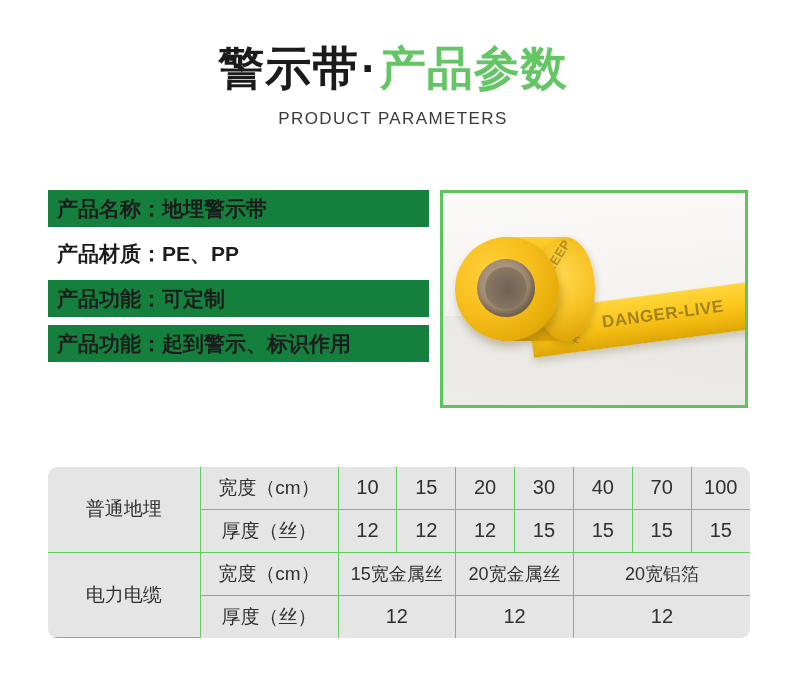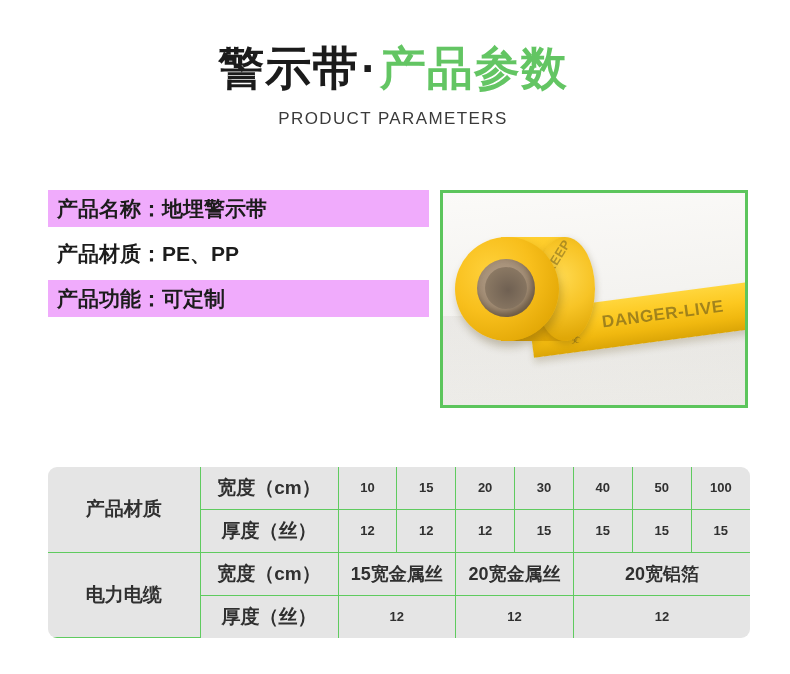--- a/index.html
+++ b/index.html
@@ -46,21 +46,21 @@
     align-items:center;
     font-size:21px;
     font-weight:700;
     color:#1c1c1c;
     padding-left:9px;
     margin-bottom:8px;
     white-space:nowrap;
   }
   .spec-row.narrow { width:381px; }
   .spec-row.wide   { width:694px; }
-  .spec-row.green  { background:#f0abfc; }
+  .spec-row.green  { background:#15803d; }
   .spec-row.plain  { background:transparent; }
 
   
   .photo-frame {
     position:absolute;
     left:440px; top:190px;
     width:308px; height:218px;
     border:3px solid #5cc55c;
     background:#f4f3f1;
     overflow:hidden;
@@ -148,30 +148,30 @@
     width:100%; height:100%;
     border-collapse:collapse;
     table-layout:fixed;
   }
   .param-table td {
     border:1px solid #5fcb5f;
     text-align:center;
     vertical-align:middle;
     font-size:19px;
     color:#303030;
-    font-weight:700;
+    font-weight:400;
     white-space:nowrap;
   }
   .param-table tr td:first-child { border-left:none; }
   .param-table tr td:last-child  { border-right:none; }
   .param-table tr:first-child td { border-top:none; }
   .param-table tr:last-child td  { border-bottom:none; }
   td.group-label { font-size:19px; color:#303030; }
   td.metric { font-size:19px; }
-  td.val-num { font-size:13px;text-align:center; }
+  td.val-num { font-size:20px;text-align:center; }
   td.val-wide { font-size:18px; }
 </style>
 </head>
 <body>
 
 <div class="page">
 
   <div class="header">
     <div class="title-line">
       <span class="title-dark">警示带</span><span class="title-dot">·</span><span class="title-green">产品参数</span>
@@ -181,20 +181,23 @@
 
   <div class="spec-area">
     <div class="spec-row green narrow">
         <span>产品名称：地埋警示带</span>
       </div>
     <div class="spec-row plain narrow">
         <span>产品材质：PE、PP</span>
       </div>
     <div class="spec-row green narrow">
         <span>产品功能：可定制</span>
+      </div>
+    <div class="spec-row green narrow">
+        <span>产品功能：起到警示、标识作用</span>
       </div>
   </div>
 
   <div class="photo-frame">
     <div class="photo-inner"></div>
     <div class="wall-shadow"></div>
 
     <div class="tape-strip">
       <span class="tape-text">DANGER-LIVE</span>
       <span class="tape-glyph">☣</span>
@@ -206,28 +209,28 @@
     </div>
     <div class="roll"></div>
     <div class="roll-core"></div>
     <div class="roll-core-in"></div>
   </div>
 
   <div class="param-table">
     <table>
       <tbody>
         <tr>
-          <td class="group-label" rowspan="2" style="width:152px">产品材质</td>
+          <td class="group-label" rowspan="2" style="width:152px">普通地埋</td>
           <td class="metric" style="width:138px">宽度（cm）</td>
           <td class="val-num">10</td>
           <td class="val-num">15</td>
           <td class="val-num">20</td>
           <td class="val-num">30</td>
           <td class="val-num">40</td>
-          <td class="val-num">50</td>
+          <td class="val-num">70</td>
           <td class="val-num">100</td>
         </tr>
         <tr>
           <td class="metric">厚度（丝）</td>
           <td class="val-num">12</td>
           <td class="val-num">12</td>
           <td class="val-num">12</td>
           <td class="val-num">15</td>
           <td class="val-num">15</td>
           <td class="val-num">15</td>

